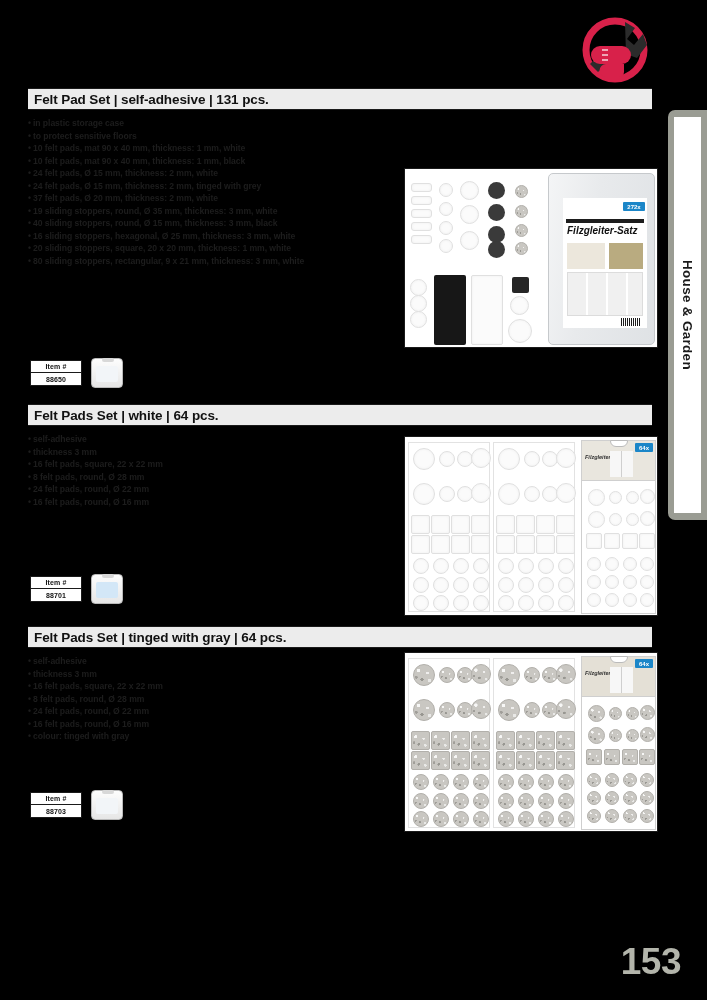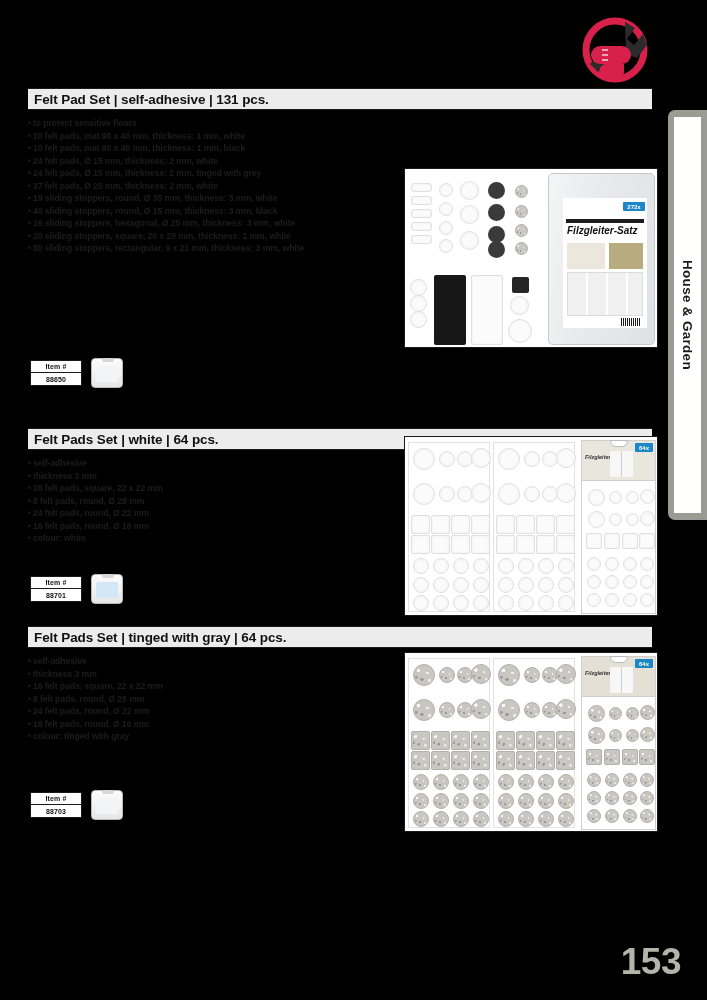--- a/index.html
+++ b/index.html
@@ -221,20 +221,21 @@
     </svg>
   </div>
 
   <div class="side-tab"></div>
   <div class="side-tab-inner"></div>
   <div class="side-tab-label">House &amp; Garden</div>
 
   <div class="block" style="top:88px;">
     <div class="block-title">Felt Pad Set | self-adhesive | 131 pcs.</div>
     <div class="bullets">
+      <div class="bullet"><span class="dot">•</span><span>in plastic storage case</span></div>
       <div class="bullet"><span class="dot">•</span><span>to protect sensitive floors</span></div>
       <div class="bullet"><span class="dot">•</span><span>10 felt pads, mat 90 x 40 mm, thickness: 1 mm, white</span></div>
       <div class="bullet"><span class="dot">•</span><span>10 felt pads, mat 90 x 40 mm, thickness: 1 mm, black</span></div>
       <div class="bullet"><span class="dot">•</span><span>24 felt pads, Ø 15 mm, thickness: 2 mm, white</span></div>
       <div class="bullet"><span class="dot">•</span><span>24 felt pads, Ø 15 mm, thickness: 2 mm, tinged with grey</span></div>
       <div class="bullet"><span class="dot">•</span><span>37 felt pads, Ø 20 mm, thickness: 2 mm, white</span></div>
       <div class="bullet"><span class="dot">•</span><span>19 sliding stoppers, round, Ø 35 mm, thickness: 3 mm, white</span></div>
       <div class="bullet"><span class="dot">•</span><span>40 sliding stoppers, round, Ø 15 mm, thickness: 3 mm, black</span></div>
       <div class="bullet"><span class="dot">•</span><span>16 sliding stoppers, hexagonal, Ø 25 mm, thickness: 3 mm, white</span></div>
       <div class="bullet"><span class="dot">•</span><span>20 sliding stoppers, square, 20 x 20 mm, thickness: 1 mm, white</span></div>
@@ -296,30 +297,29 @@
                     background:
                       repeating-linear-gradient(to right,#f0f0f0 0 18px,#ffffff 18px 20px),
                       repeating-linear-gradient(to bottom,#f0f0f0 0 13px,#ffffff 13px 15px);
                     border:1px solid #dcdcdc;"></div>
         <div style="position:absolute;left:58px;top:120px;width:20px;height:8px;
                     background:repeating-linear-gradient(to right,#1d1d1d 0 1px,#ffffff 1px 2px);"></div>
       </div>
     </div>
   </div>
 
-  <div class="block" style="top:428px;">
+  <div class="block" style="top:404px;">
     <div class="block-title">Felt Pads Set | white | 64 pcs.</div>
     <div class="bullets">
       <div class="bullet"><span class="dot">•</span><span>self-adhesive</span></div>
       <div class="bullet"><span class="dot">•</span><span>thickness 3 mm</span></div>
       <div class="bullet"><span class="dot">•</span><span>16 felt pads, square, 22 x 22 mm</span></div>
       <div class="bullet"><span class="dot">•</span><span>8 felt pads, round, Ø 28 mm</span></div>
       <div class="bullet"><span class="dot">•</span><span>24 felt pads, round, Ø 22 mm</span></div>
       <div class="bullet"><span class="dot">•</span><span>16 felt pads, round, Ø 16 mm</span></div>
-      <div class="bullet"><span class="dot">•</span><span>colour: white</span></div>
     </div>
   </div>
 
   <div class="itemtag" style="left:30px; top:576px;">
     <div class="r r1">Item #</div>
     <div class="r">88701</div>
   </div>
   <div class="packicon blue" style="left:91px; top:574px;"></div>
 
   <div class="photo" style="left:404px; top:436px; width:254px; height:180px;">

